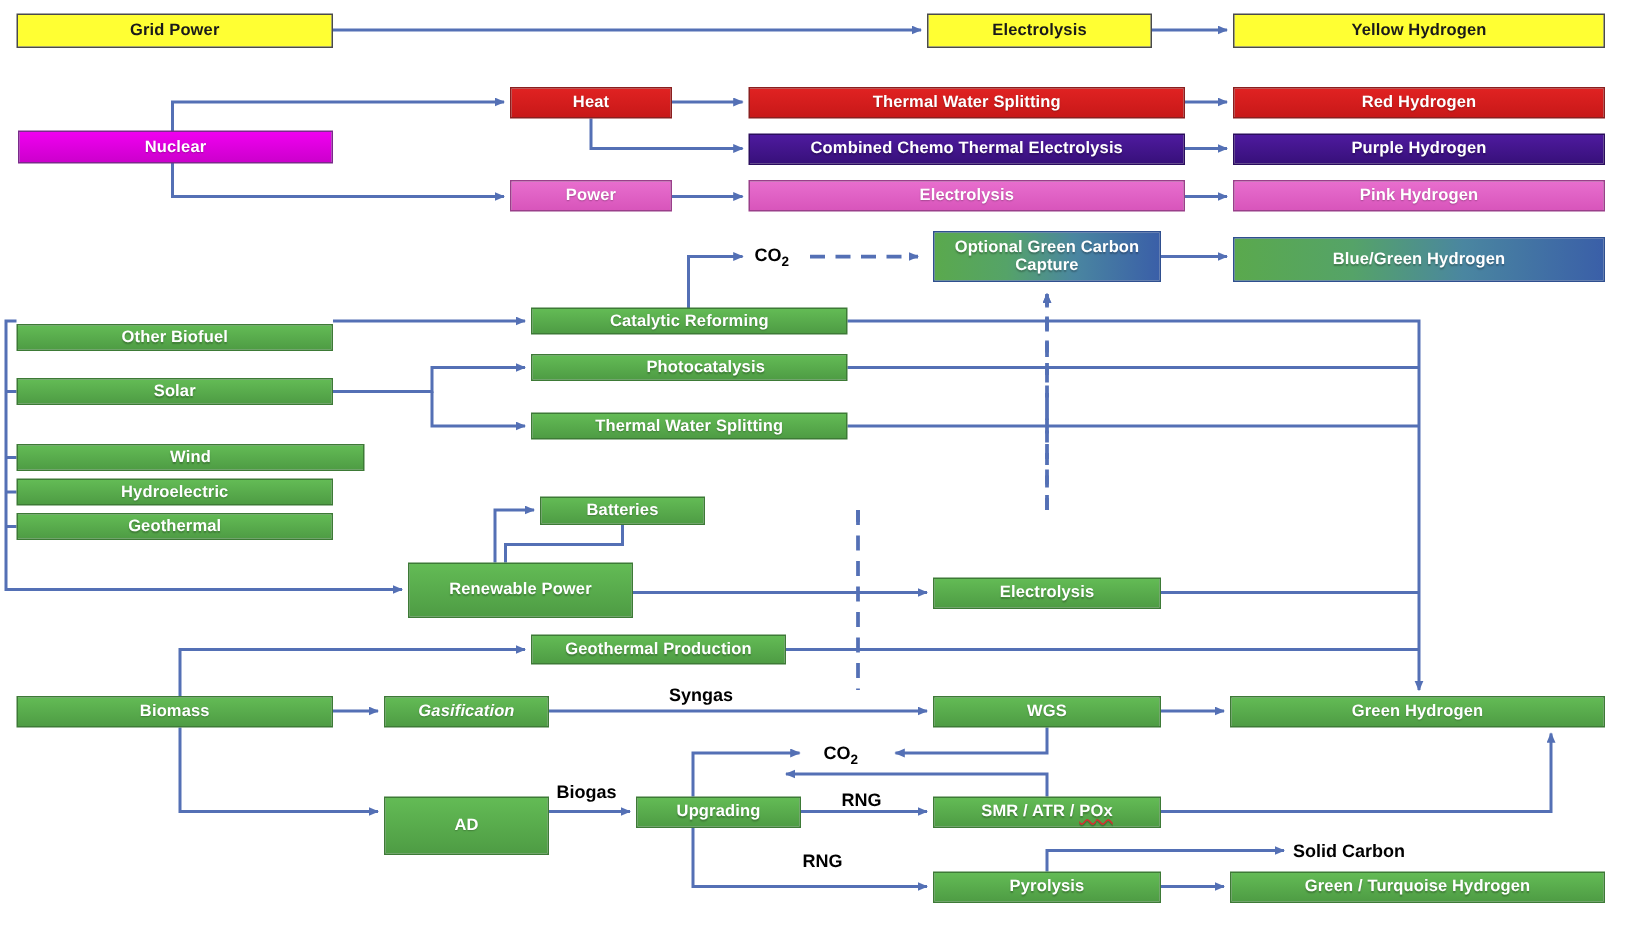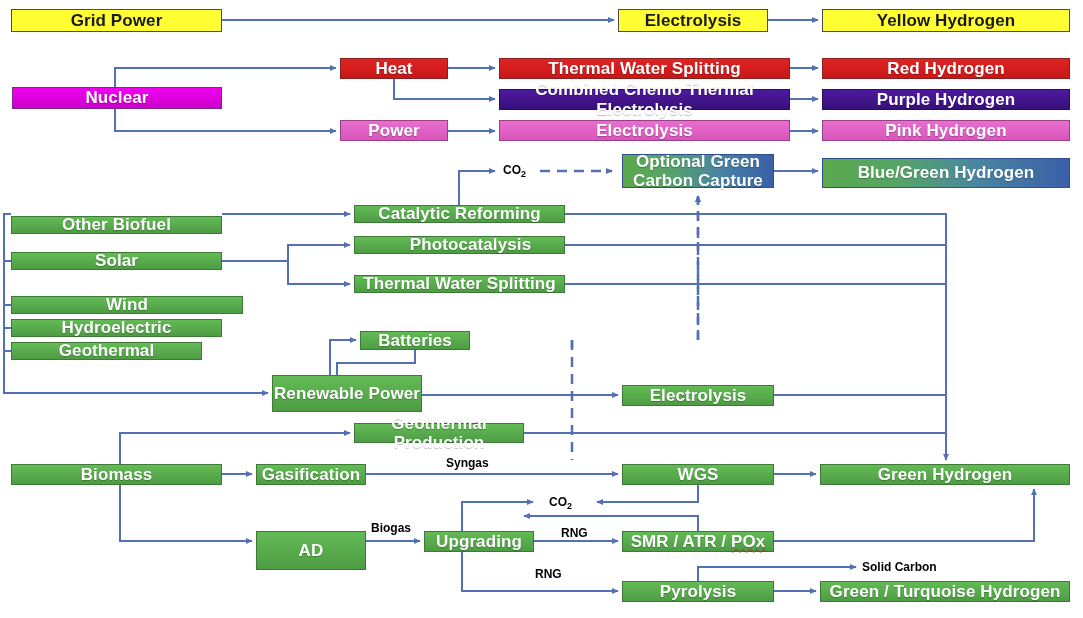--- a/index.html
+++ b/index.html
@@ -1,19 +1,19 @@
 <!DOCTYPE html>
 <html><head>
 <meta charset="utf-8">
 <style>
   html,body{margin:0;padding:0;background:#ffffff;}
   body{font-family:"Liberation Sans", sans-serif;}
   #canvas{position:relative;width:1083px;height:618px;background:#fff;overflow:hidden;}
   .node{position:absolute;box-sizing:border-box;display:flex;align-items:center;justify-content:center;
-        text-align:center;font-weight:bold;font-size:17px;line-height:1.12;letter-spacing:.1px;}
+        text-align:center;font-weight:bold;font-size:11px;line-height:1.12;letter-spacing:.1px;}
   .node.white{color:#ffffff;text-shadow:0 1px 1px rgba(0,0,0,.25);}
   .node.dark{color:#1a1a1a;}
   .lbl{position:absolute;font-size:12px;font-weight:bold;color:#000;white-space:nowrap;}
   .lbl.sub sub{font-size:9px;}
   svg#wires{position:absolute;left:0;top:0;width:1083px;height:618px;pointer-events:none;}
   .spell{ text-decoration: underline wavy #d03030; text-decoration-thickness:1px; }
 </style>
 </head>
 <body>
 
@@ -154,21 +154,21 @@
       </div>
       <div class="node white" style="left: 11px; top: 252px; width: 211px; height: 18px; background: linear-gradient(rgb(99, 187, 85), rgb(78, 156, 68)); border: 1px solid rgb(61, 122, 54);">
         <span>Solar</span>
       </div>
       <div class="node white" style="left: 11px; top: 296px; width: 232px; height: 18px; background: linear-gradient(rgb(99, 187, 85), rgb(78, 156, 68)); border: 1px solid rgb(61, 122, 54);">
         <span>Wind</span>
       </div>
       <div class="node white" style="left: 11px; top: 319px; width: 211px; height: 18px; background: linear-gradient(rgb(99, 187, 85), rgb(78, 156, 68)); border: 1px solid rgb(61, 122, 54);">
         <span>Hydroelectric</span>
       </div>
-      <div class="node white" style="left: 11px; top: 342px; width: 191px; height: 18px; background: linear-gradient(rgb(99, 187, 85), rgb(78, 156, 68)); border: 1px solid rgb(61, 122, 54);">
+      <div class="node white" style="left: 11px; top: 342px; width: 211px; height: 18px; background: linear-gradient(rgb(99, 187, 85), rgb(78, 156, 68)); border: 1px solid rgb(61, 122, 54);">
         <span>Geothermal</span>
       </div>
       <div class="node white" style="left: 354px; top: 205px; width: 211px; height: 18px; background: linear-gradient(rgb(99, 187, 85), rgb(78, 156, 68)); border: 1px solid rgb(61, 122, 54);">
         <span>Catalytic Reforming</span>
       </div>
       <div class="node white" style="left: 354px; top: 236px; width: 211px; height: 18px; background: linear-gradient(rgb(99, 187, 85), rgb(78, 156, 68)); border: 1px solid rgb(61, 122, 54); padding-left: 22px;">
         <span>Photocatalysis</span>
       </div>
       <div class="node white" style="left: 354px; top: 275px; width: 211px; height: 18px; background: linear-gradient(rgb(99, 187, 85), rgb(78, 156, 68)); border: 1px solid rgb(61, 122, 54);">
         <span>Thermal Water Splitting</span>
@@ -181,21 +181,21 @@
       </div>
       <div class="node white" style="left: 622px; top: 385px; width: 152px; height: 21px; background: linear-gradient(rgb(99, 187, 85), rgb(78, 156, 68)); border: 1px solid rgb(61, 122, 54);">
         <span>Electrolysis</span>
       </div>
       <div class="node white" style="left: 354px; top: 423px; width: 170px; height: 20px; background: linear-gradient(rgb(99, 187, 85), rgb(78, 156, 68)); border: 1px solid rgb(61, 122, 54);">
         <span>Geothermal Production</span>
       </div>
       <div class="node white" style="left: 11px; top: 464px; width: 211px; height: 21px; background: linear-gradient(rgb(99, 187, 85), rgb(78, 156, 68)); border: 1px solid rgb(61, 122, 54);">
         <span>Biomass</span>
       </div>
-      <div class="node white" style="left: 256px; top: 464px; width: 110px; height: 21px; background: linear-gradient(rgb(99, 187, 85), rgb(78, 156, 68)); border: 1px solid rgb(61, 122, 54);">
+      <div class="node white" style="left: 256px; top: 464px; width: 110px; height: 21px; background: linear-gradient(rgb(99, 187, 85), rgb(78, 156, 68)); border: 1px solid rgb(61, 122, 54); font-style: italic;">
         <span>Gasification</span>
       </div>
       <div class="node white" style="left: 622px; top: 464px; width: 152px; height: 21px; background: linear-gradient(rgb(99, 187, 85), rgb(78, 156, 68)); border: 1px solid rgb(61, 122, 54);">
         <span>WGS</span>
       </div>
       <div class="node white" style="left: 820px; top: 464px; width: 250px; height: 21px; background: linear-gradient(rgb(99, 187, 85), rgb(78, 156, 68)); border: 1px solid rgb(61, 122, 54);">
         <span>Green Hydrogen</span>
       </div>
       <div class="node white" style="left: 256px; top: 531px; width: 110px; height: 39px; background: linear-gradient(rgb(99, 187, 85), rgb(78, 156, 68)); border: 1px solid rgb(61, 122, 54);">
         <span>AD</span>

